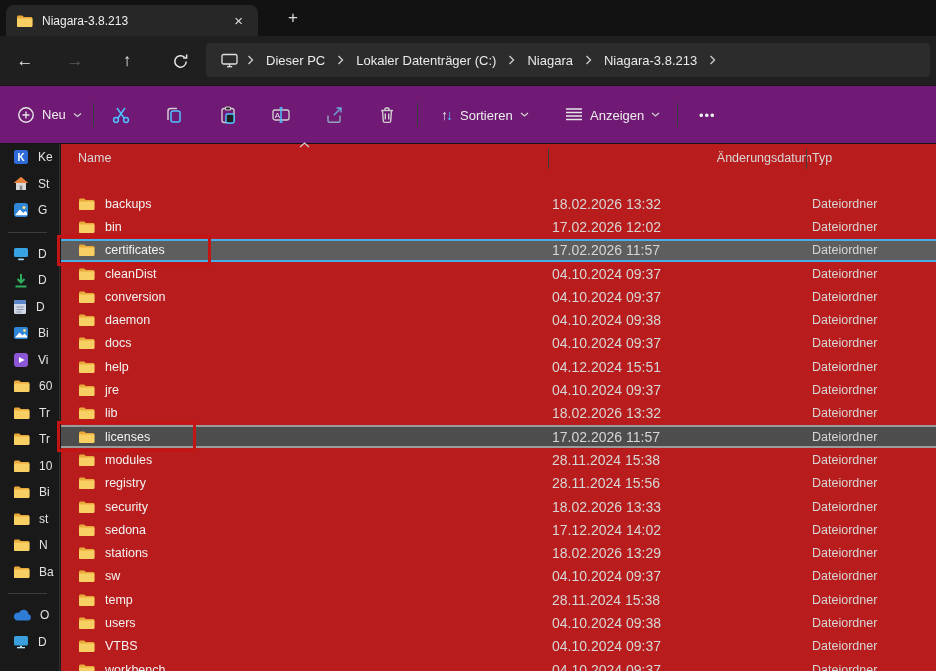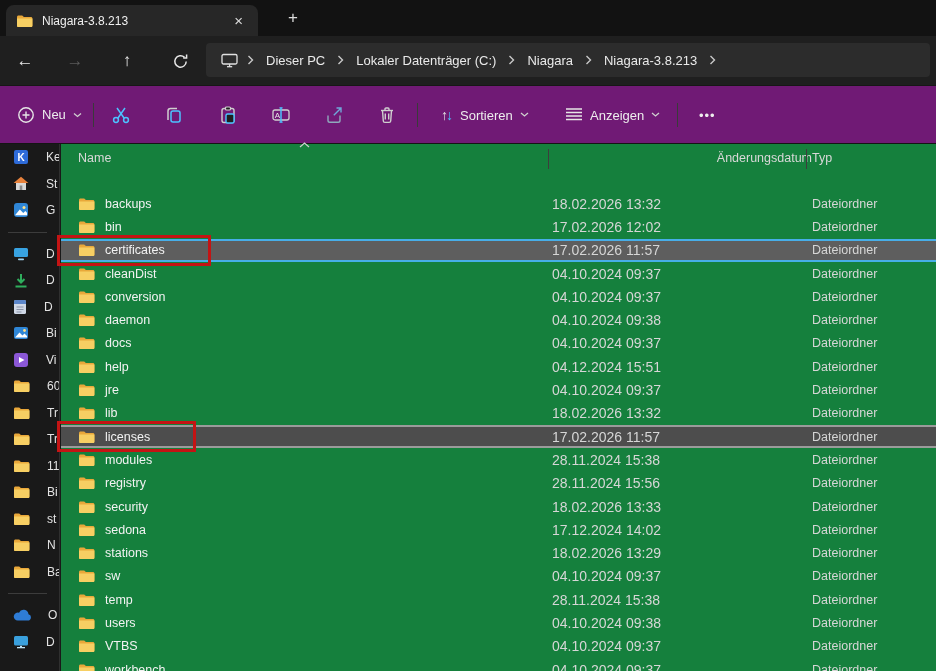--- a/index.html
+++ b/index.html
@@ -36,25 +36,25 @@
   .tsep{position:absolute;top:50%;transform:translateY(-50%);width:1px;height:24px;background:#3a3a3a;}
   .more-dots{font-size:13px;letter-spacing:1px;color:#ededed;}
   .sorticon{display:flex;font-size:14px;line-height:1;}
   .sorticon .up{color:#e6e6e6;}
   .sorticon .down{color:#4cc2ff;margin-left:-2px;}
   
   .sidebar{position:absolute;top:144px;left:0;width:60px;bottom:0;background:#191919;
            border-right:1px solid #2f2f2f;overflow:hidden;box-sizing:border-box;}
   .side-item{height:26.5px;display:flex;align-items:center;padding-left:13px;gap:9px;
              white-space:nowrap;overflow:hidden;}
-  .side-label{font-size:12px;color:#e3e3e3;margin-left:8px;}
+  .side-label{font-size:12px;color:#e3e3e3;}
   .side-icon{display:flex;align-items:center;flex:0 0 auto;}
   .side-divider{height:1px;background:#3c3c3c;margin:8px 12px 8px 8px;}
   
-  .main{position:absolute;top:144px;left:61px;right:0;bottom:0;background:#15803d;}
+  .main{position:absolute;top:144px;left:61px;right:0;bottom:0;background:#b91c1c;}
   .list-header{position:relative;height:28px;display:flex;align-items:center;
                padding-left:17px;box-sizing:border-box;}
   .hdr-cell{font-size:12.5px;color:#d8d8d8;}
   .hdr-name{width:474px;}
   .hdr-date{width:260px;text-align:right;}
   .hdr-type{flex:1;}
   .hdr-vsep{position:absolute;top:5px;width:1px;height:20px;background:#3d3d3d;}
   .hdr-caret{position:absolute;left:238px;top:-2px;}
   .rows{margin-top:20px;}
   .row{position:relative;height:23.3px;display:flex;align-items:center;padding-left:17px;
@@ -347,21 +347,21 @@
       </span>
       <span class="side-label">Tr</span>
     </div>
     <div class="side-item">
       <span class="side-icon">
         <svg width="17" height="14" viewBox="0 0 17 14">
           <path d="M1 3c0-1 .6-1.6 1.6-1.6h3.6l1.7 1.7h6.9c1 0 1.6.6 1.6 1.6v6.7c0 1-.6 1.6-1.6 1.6H2.6c-1 0-1.6-.6-1.6-1.6z" fill="#e9a83a"></path>
           <path d="M1 4.6h15.4v6.8c0 1-.6 1.6-1.6 1.6H2.6c-1 0-1.6-.6-1.6-1.6z" fill="#f7cf63"></path>
         </svg>
       </span>
-      <span class="side-label">11</span>
+      <span class="side-label">10</span>
     </div>
     <div class="side-item">
       <span class="side-icon">
         <svg width="17" height="14" viewBox="0 0 17 14">
           <path d="M1 3c0-1 .6-1.6 1.6-1.6h3.6l1.7 1.7h6.9c1 0 1.6.6 1.6 1.6v6.7c0 1-.6 1.6-1.6 1.6H2.6c-1 0-1.6-.6-1.6-1.6z" fill="#e9a83a"></path>
           <path d="M1 4.6h15.4v6.8c0 1-.6 1.6-1.6 1.6H2.6c-1 0-1.6-.6-1.6-1.6z" fill="#f7cf63"></path>
         </svg>
       </span>
       <span class="side-label">Bi</span>
     </div>

